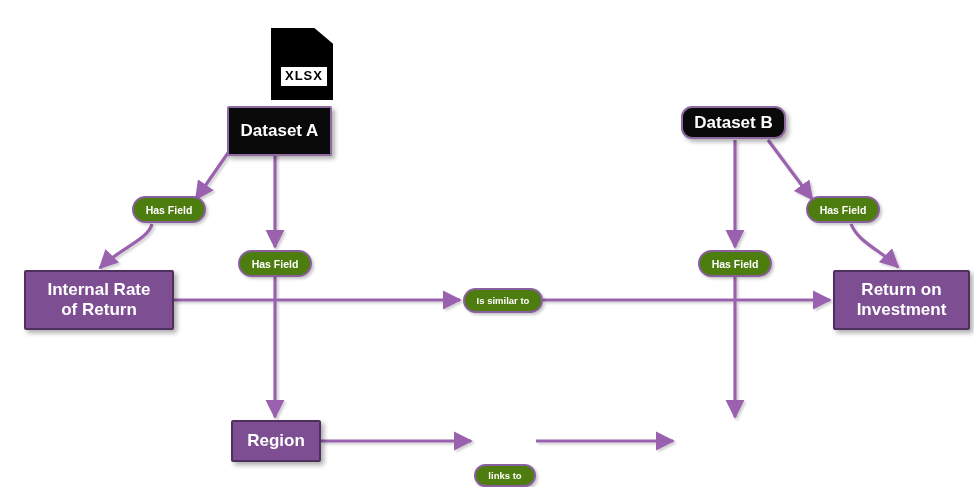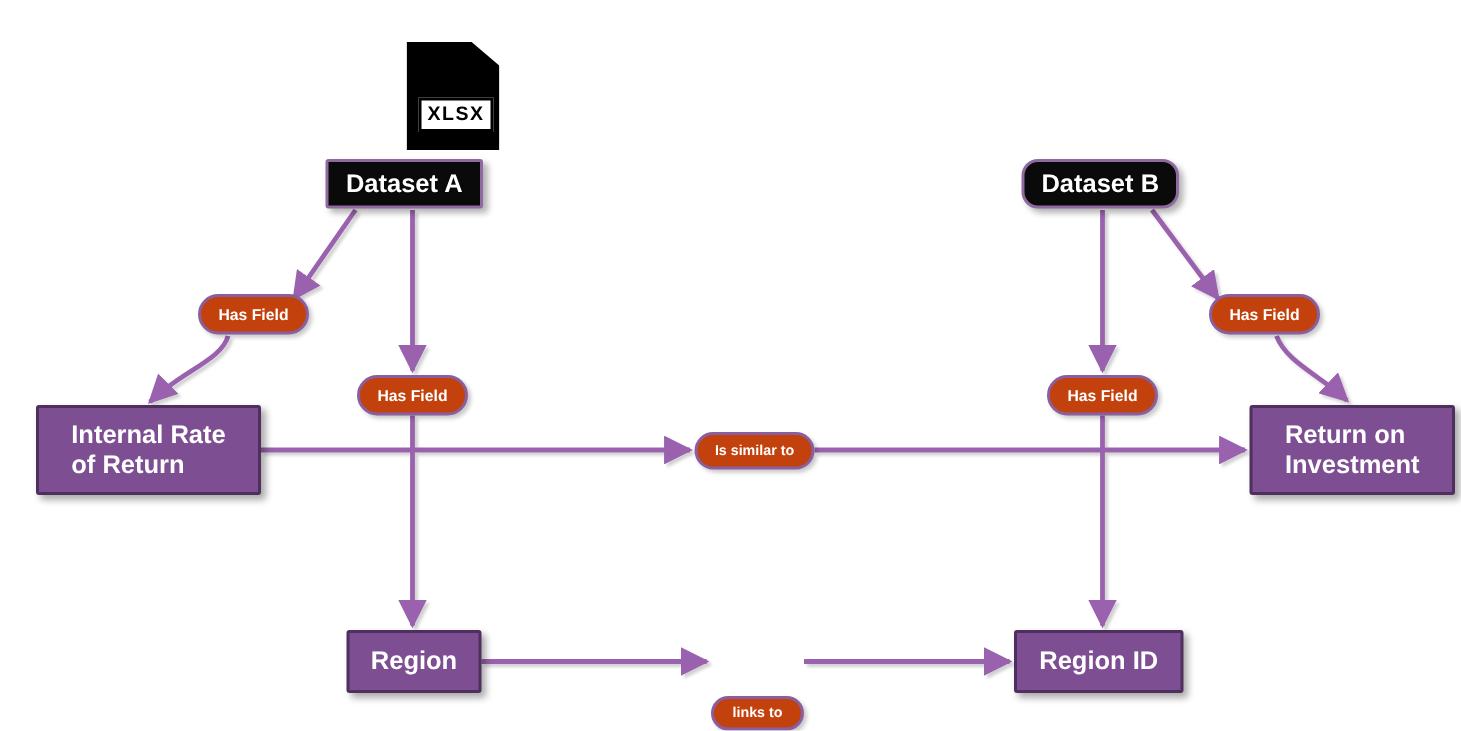--- a/index.html
+++ b/index.html
@@ -80,28 +80,29 @@
     position: absolute;
     background: #7d4f92;
     border: 2.5px solid #4e2f5e;
     border-radius: 2px;
     color: #ffffff;
     font-size: 17px;
     font-weight: bold;
     display: flex;
     align-items: center;
     justify-content: center;
+    text-align: center;
     line-height: 20px;
     box-shadow: 3px 3px 5px rgba(0,0,0,0.33);
     box-sizing: border-box;
   }
   
   .edge-label {
     position: absolute;
-    background: #c2410c;
+    background: #4d7c0f;
     border: 2px solid #8a5fa0;
     border-radius: 14px;
     color: #ffffff;
     font-size: 10.5px;
     font-weight: bold;
     display: flex;
     align-items: center;
     justify-content: center;
     box-shadow: 2px 2px 3px rgba(0,0,0,0.22);
     box-sizing: border-box;
@@ -153,21 +154,21 @@
       <path d="M 536 441 L 673 441" marker-end="url(#arrow)"></path>
     </g>
   </svg>
 
   <div class="file-icon" style="left:255px; top:28px;margin-left:16px;">
     <div class="page"></div>
     <div class="ext">XLSX</div>
   </div>
 
 
-  <div class="node-source" style="left:217px; top:106px; width:105px; height:33px;">
+  <div class="node-source" style="left:227px; top:106px; width:105px; height:50px;">
     <span>Dataset A</span>
   </div>
 
   <div class="node-source" style="left:681px; top:106px; width:105px; height:33px;border-radius:11px;">
     <span>Dataset B</span>
   </div>
 
   <div class="node-field" style="left:24px; top:270px; width:150px; height:60px;">
     <span style="white-space:pre-line;">Internal Rate
 of Return</span>
@@ -175,23 +176,20 @@
 
   <div class="node-field" style="left:231px; top:420px; width:90px; height:42px;">
     <span>Region</span>
   </div>
 
   <div class="node-field" style="left:833px; top:270px; width:137px; height:60px;">
     <span style="white-space:pre-line;">Return on
 Investment</span>
   </div>
 
-  <div class="node-field" style="left:676px; top:420px; width:113px; height:42px;">
-    <span>Region ID</span>
-  </div>
 
   <div class="edge-label" style="left:132px; top:196px; width:74px; height:27px;">
     <span>Has Field</span>
   </div>
 
   <div class="edge-label" style="left:238px; top:250px; width:74px; height:27px;">
     <span>Has Field</span>
   </div>
 
   <div class="edge-label" style="left:698px; top:250px; width:74px; height:27px;">

